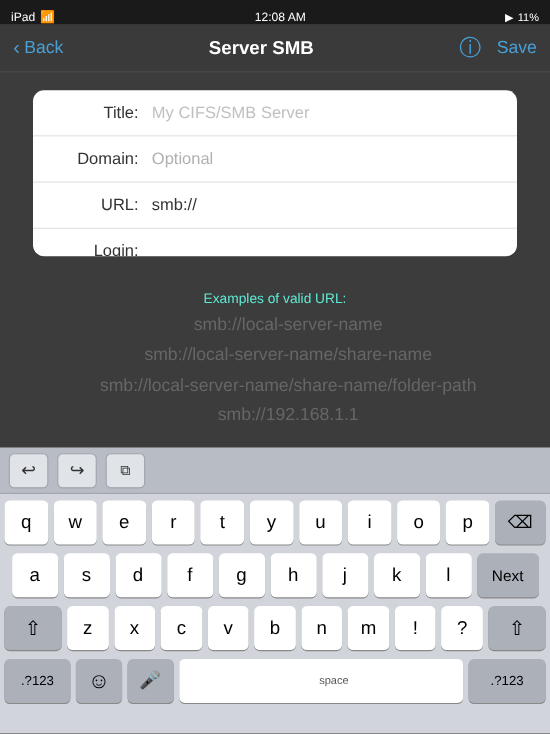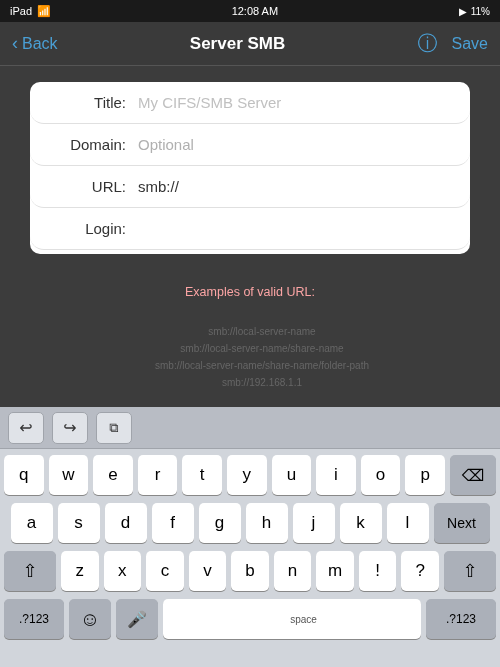--- a/index.html
+++ b/index.html
@@ -10,21 +10,21 @@
       background: #2d2d2d;
       overflow: hidden;
       position: relative;
     }
 
     
     .status-bar {
       background: #1a1a1a;
       height: 22px;
       display: flex;
-      align-items: center;
+      align-items: flex-end;
       justify-content: space-between;
       padding: 0 10px;
       color: white;
       font-size: 11px;
     }
     .status-left { display: flex; align-items: center; gap: 5px; }
     .status-right { display: flex; align-items: center; gap: 4px; font-size: 10px; }
 
     
     .nav-bar {
@@ -84,21 +84,20 @@
       overflow: hidden;
       margin-bottom: 16px;
     }
 
     .form-row {
       display: flex;
       align-items: center;
       min-height: 42px;
       border-bottom: 1px solid #e0e0e0;
       padding: 0 16px;
-      border-radius: 14px;
     }
     .form-row:last-child {
       border-bottom: none;
     }
 
     .form-label {
       width: 80px;
       text-align: right;
       color: #333;
       font-size: 15px;
@@ -124,27 +123,27 @@
 
     
     .examples-section {
       text-align: center;
       color: #888;
       font-size: 12.5px;
       line-height: 1.7;
       padding: 12px 20px 0;
     }
     .examples-section .examples-title {
-      color: #fca5a5;
+      color: #5eead4;
       font-size: 12.5px;
-      margin-bottom: 20px;
+      margin-bottom: 0;
     }
     .examples-section .example-url {
       color: #666;
-      font-size: 10px;
+      font-size: 16px;
       margin-left: 24px;
     }
 
     
     .keyboard-area {
       background: #d1d5db;
       height: 260px;
       width: 100%;
       position: absolute;
       bottom: 0;

